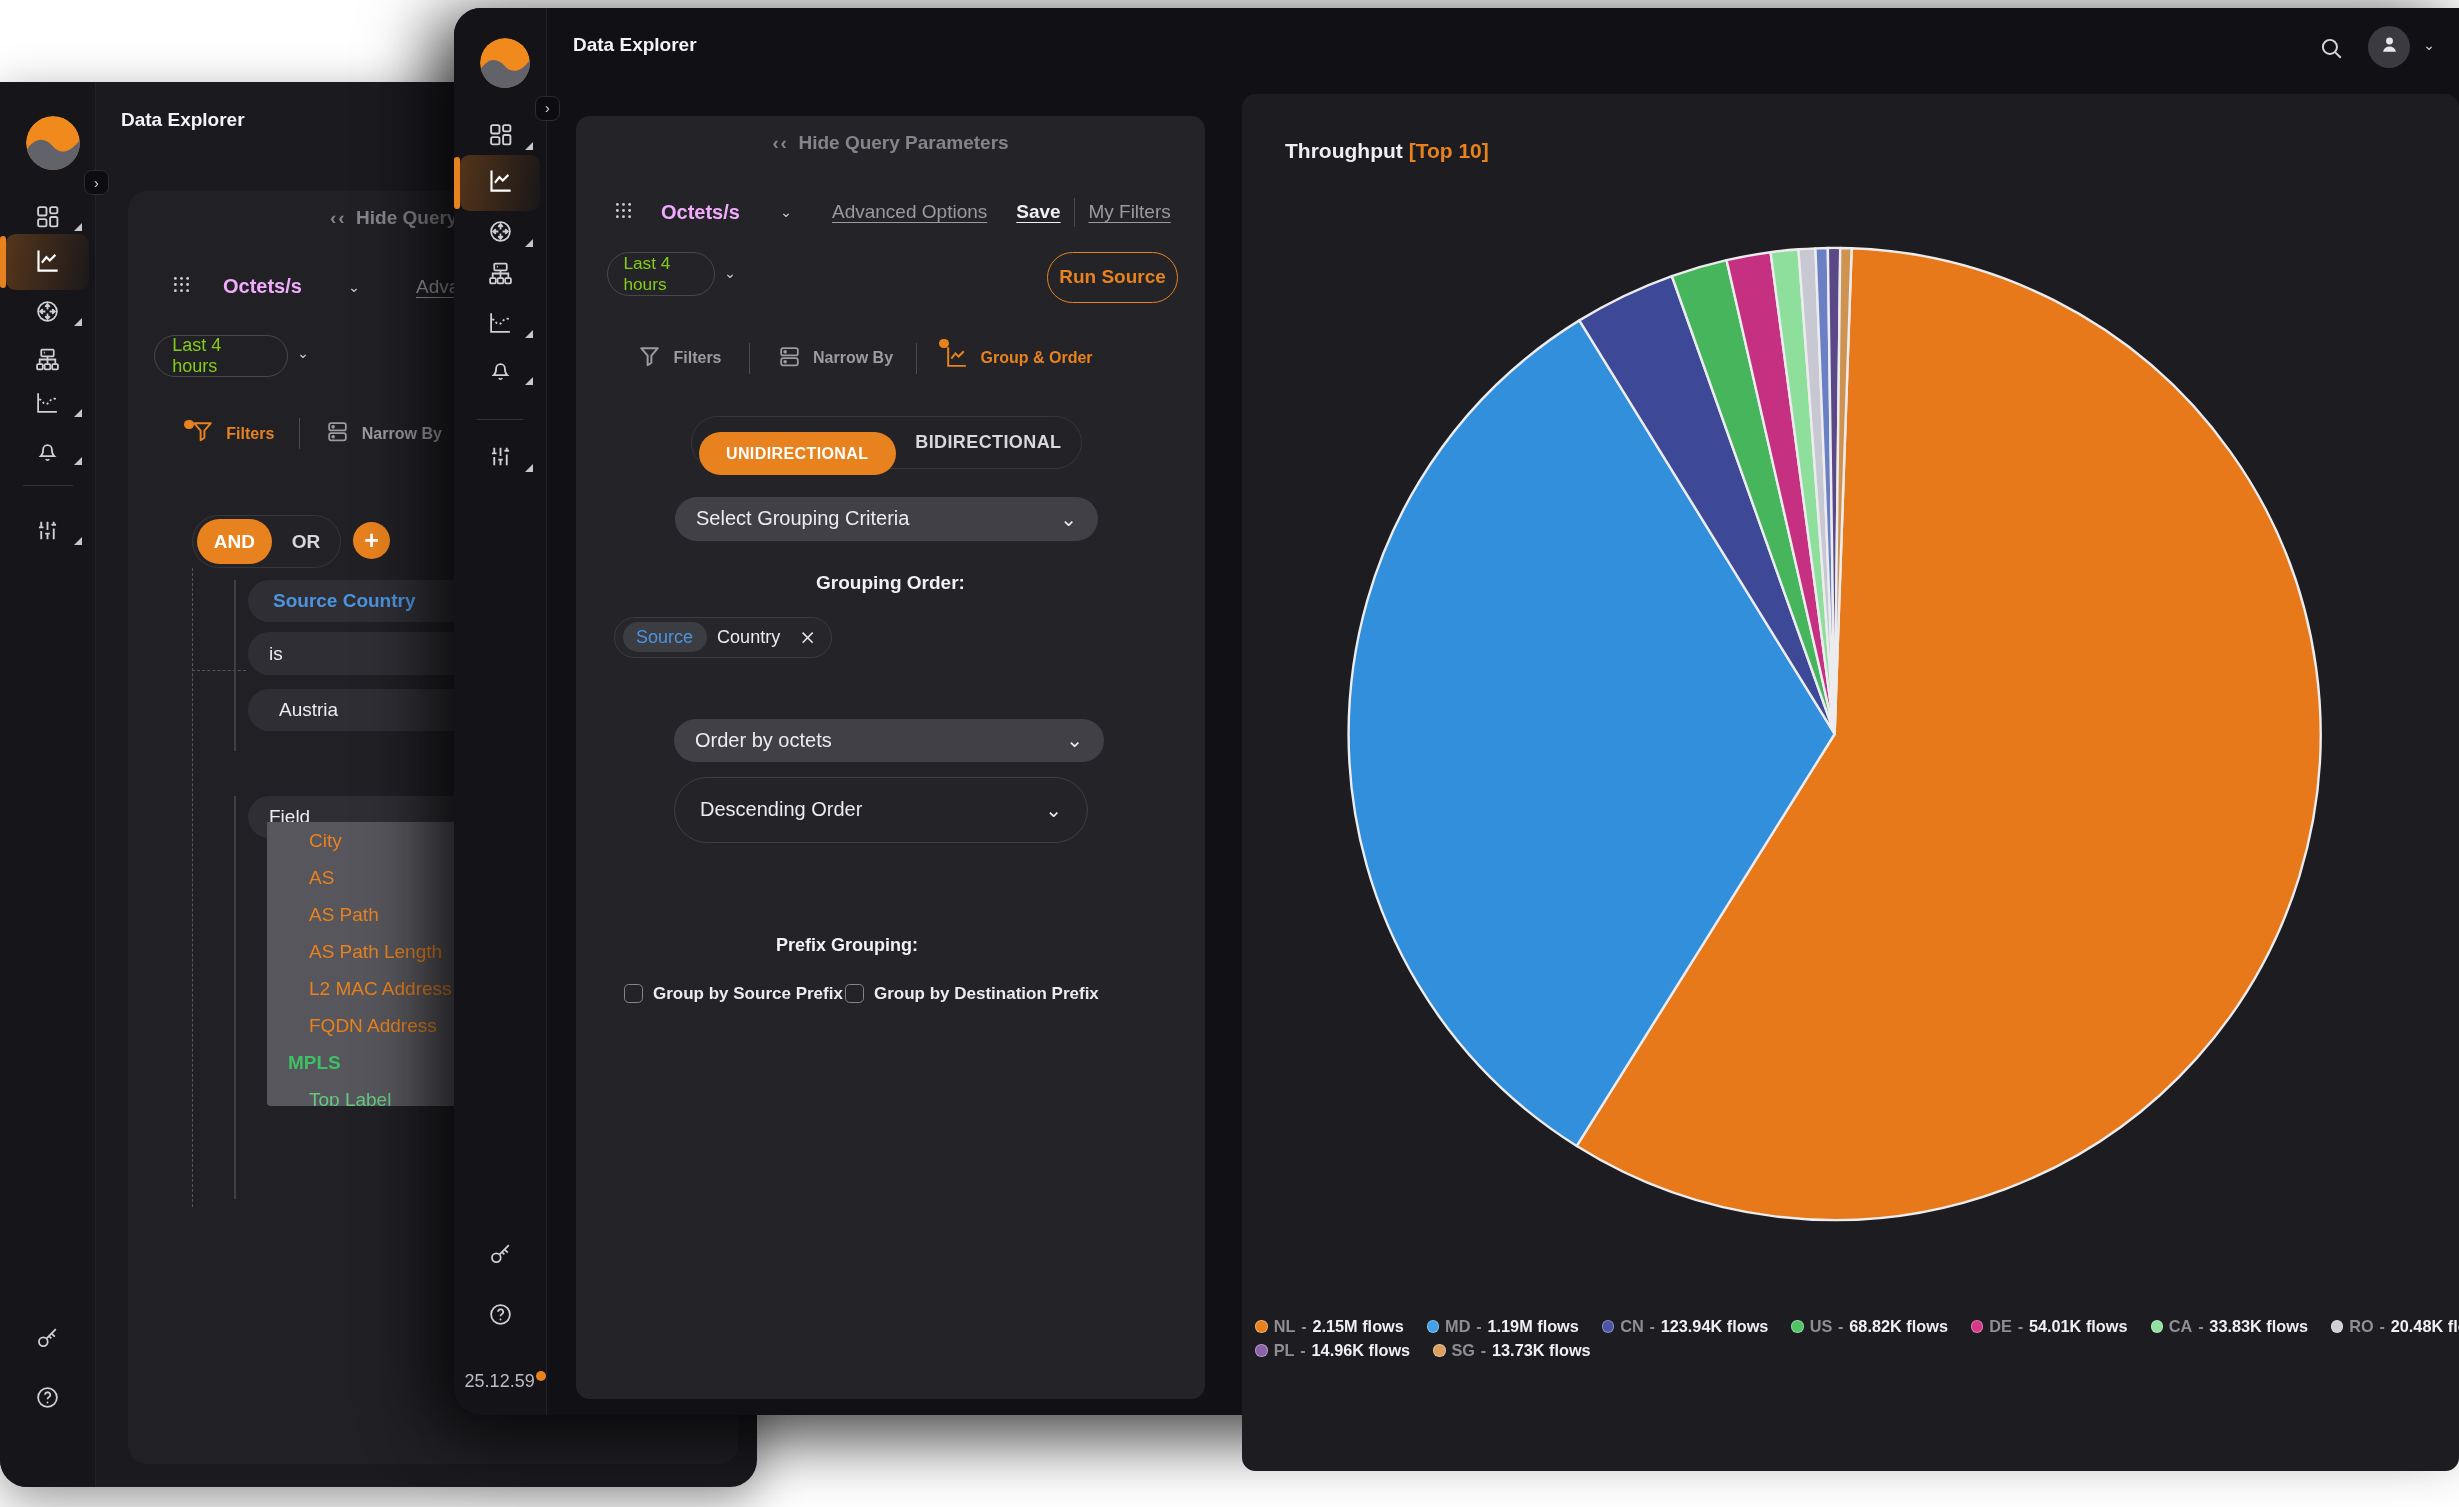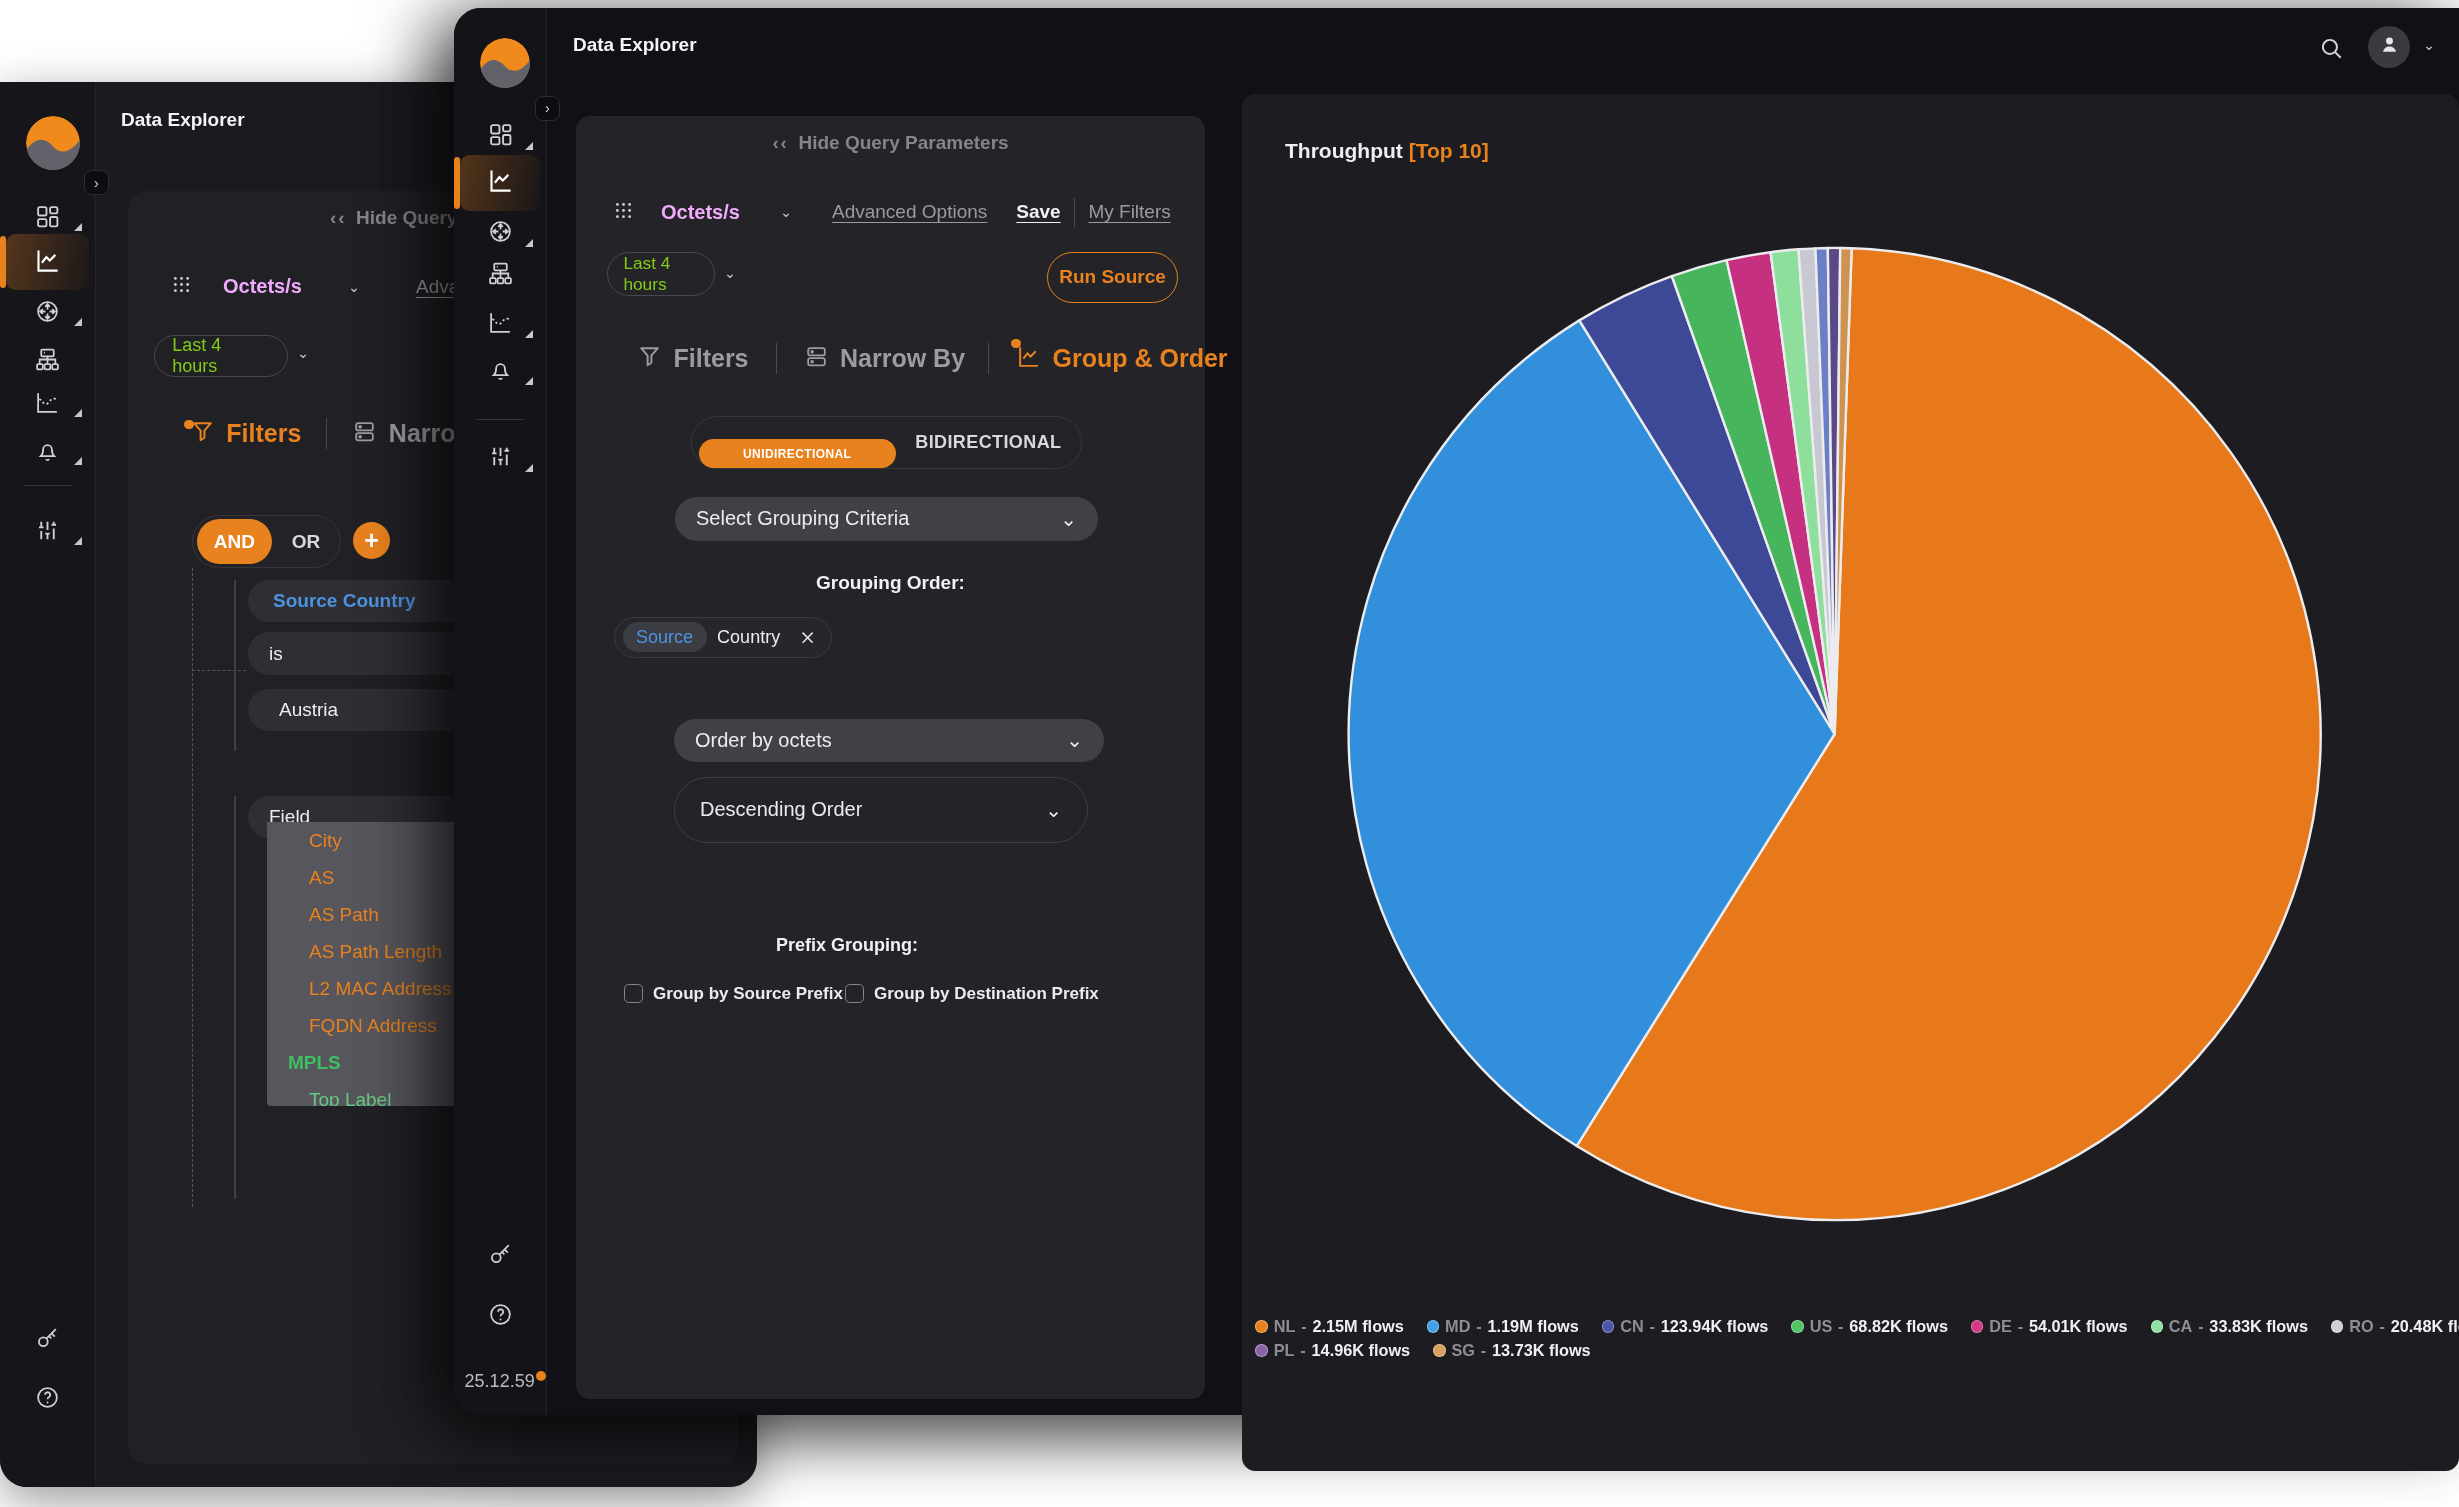--- a/index.html
+++ b/index.html
@@ -60,21 +60,21 @@
   .dim-bold { color: #84848a; font-weight: bold; font-size: 19px; }
   .chev { color: #c9c9cf; font-size: 14.4px; }
   .link { font-size: 19px; color: #9a9a9f; text-decoration: underline; text-underline-offset: 3.8px; }
   .link.strong { color: #f0f0f2; font-weight: bold; }
   .metric-label { font-size: 20px; font-weight: bold; color: #f0abfc; }
   .pill-outline {
     border: 1px solid #47474d; border-radius: 22px; color: #84cc16; font-size: 18px;
     display: flex; align-items: center; padding: 0 17.3px;
   }
   .vdiv { width: 1px; background: #4a4a51; }
-  .tab-label { font-size: 25px; color: #9b9ba0; font-weight: bold; }
+  .tab-label { font-size: 16px; color: #9b9ba0; font-weight: bold; }
   .tab-label.orange { color: #E8821E; }
   .notif-dot { width: 9.6px; height: 9.6px; border-radius: 50%; background: #E8821E; }
 
   
   .panel-a { left: 128px; top: 109px; right: 19px; bottom: 23px; background: #202025; border-radius: 19px; }
   .panel-b { left: 122px; top: 108px; width: 629px; height: 1283px; background: #232328; border-radius: 13.4px; }
   .chart-panel { left: 788px; top: 86px; width: 1217px; height: 1377px; background: #1c1c21; border-radius: 13.4px; }
 
   
   .seg { background: #222227; border: 1px solid #36363c; border-radius: 27px; display: flex; align-items: center; }
@@ -445,21 +445,21 @@
         <span class="notif-dot abs" style="left:-4.8px;top:-4.8px;"></span>
         <svg width="25" height="25" viewBox="0 0 24 24" fill="none" stroke="#E8821E" stroke-width="1.9">
             <path d="M4 3v18h17"></path>
             <path d="M7 14l4-5 3 3 5-5"></path>
           </svg>
       </span>
       <span class="tab-label orange" style="margin-left:11.5px;white-space:nowrap;">Group &amp; Order</span>
     </div>
 
     <div class="abs seg" style="left:115px;top:300px;width:391px;height:53px;">
-      <div class="on" style="width:197px;height:29px;margin-left:6.7px;font-size:12px;letter-spacing:0.4px;margin-top:23px;">UNIDIRECTIONAL</div>
+      <div class="on" style="width:197px;height:43px;margin-left:6.7px;font-size:16px;letter-spacing:0.4px;margin-top:23px;">UNIDIRECTIONAL</div>
       <div class="off" style="flex:1;font-size:18px;letter-spacing:0.4px;">BIDIRECTIONAL</div>
     </div>
 
     <div class="abs dd-filled" style="left:99px;top:381px;width:423px;height:44px;">
       <span>Select Grouping Criteria</span>
       <span class="chev">⌄</span>
     </div>
 
     <div class="abs center-label" style="left:0;top:456px;width:629px;">Grouping Order:</div>
 

